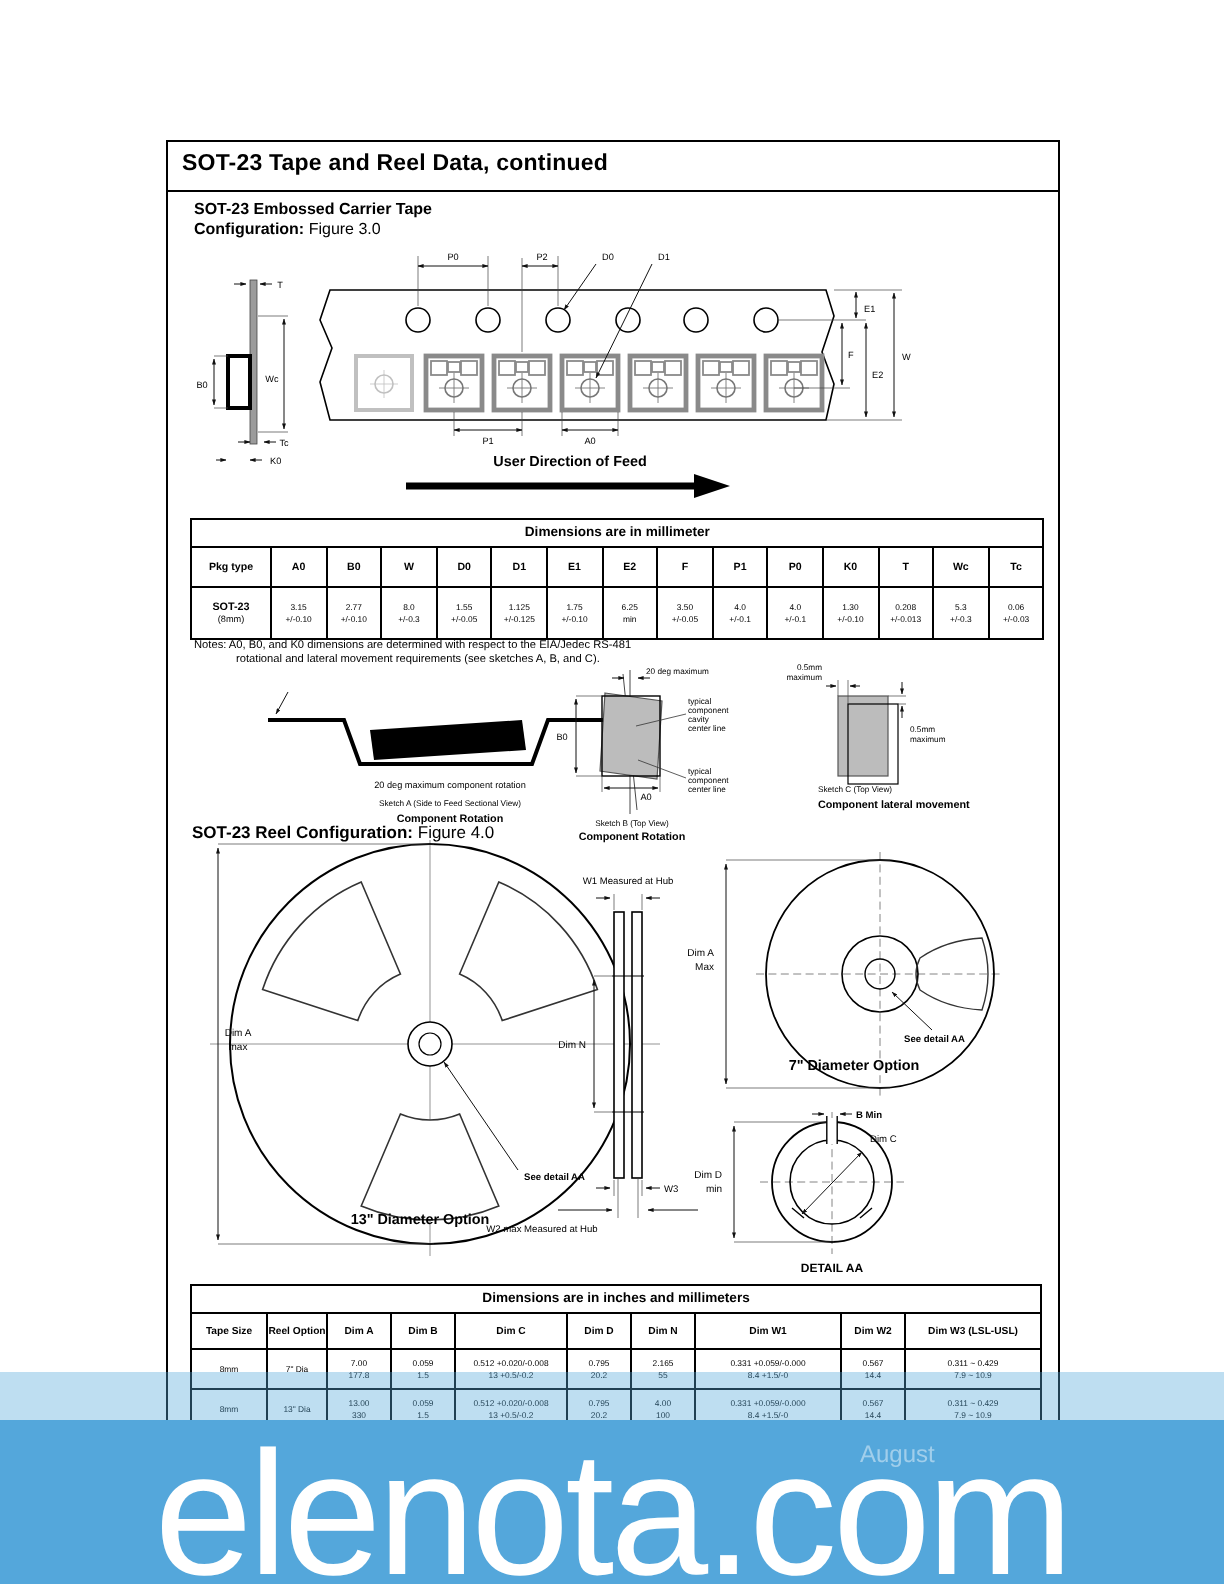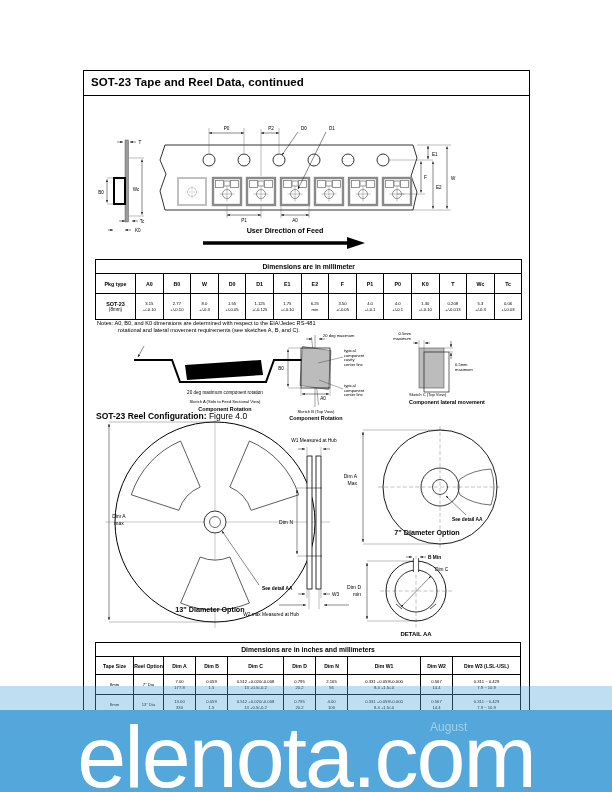--- a/index.html
+++ b/index.html
@@ -60,20 +60,24 @@
 </style>
 </head>
 <body>
 
 <div id="screen">
 
   <div class="abs" id="pagebox"></div>
   <div class="abs" id="doc-title">SOT-23 Tape and Reel Data, continued</div>
   <div class="abs" id="title-rule"></div>
 
+  <div class="abs h8" id="fig3-heading">
+    <div>SOT-23 Embossed Carrier Tape</div>
+    <div><span>Configuration:</span><span class="norm"> Figure 3.0</span></div>
+  </div>
 
   <svg id="fig3svg" style="left:95px;top:118px;" width="430" height="132" viewBox="0 0 430 132">
     <defs>
       <marker id="ar" viewBox="0 0 6 4" refX="5.6" refY="2" markerWidth="6" markerHeight="4" orient="auto-start-reverse">
         <path d="M0,0L6,2L0,4Z" fill="#111"></path>
       </marker>
     </defs>
 
     <g>
       <rect x="30" y="22" width="3.5" height="82" fill="#9b9b9b" stroke="#444" stroke-width=".4"></rect>

